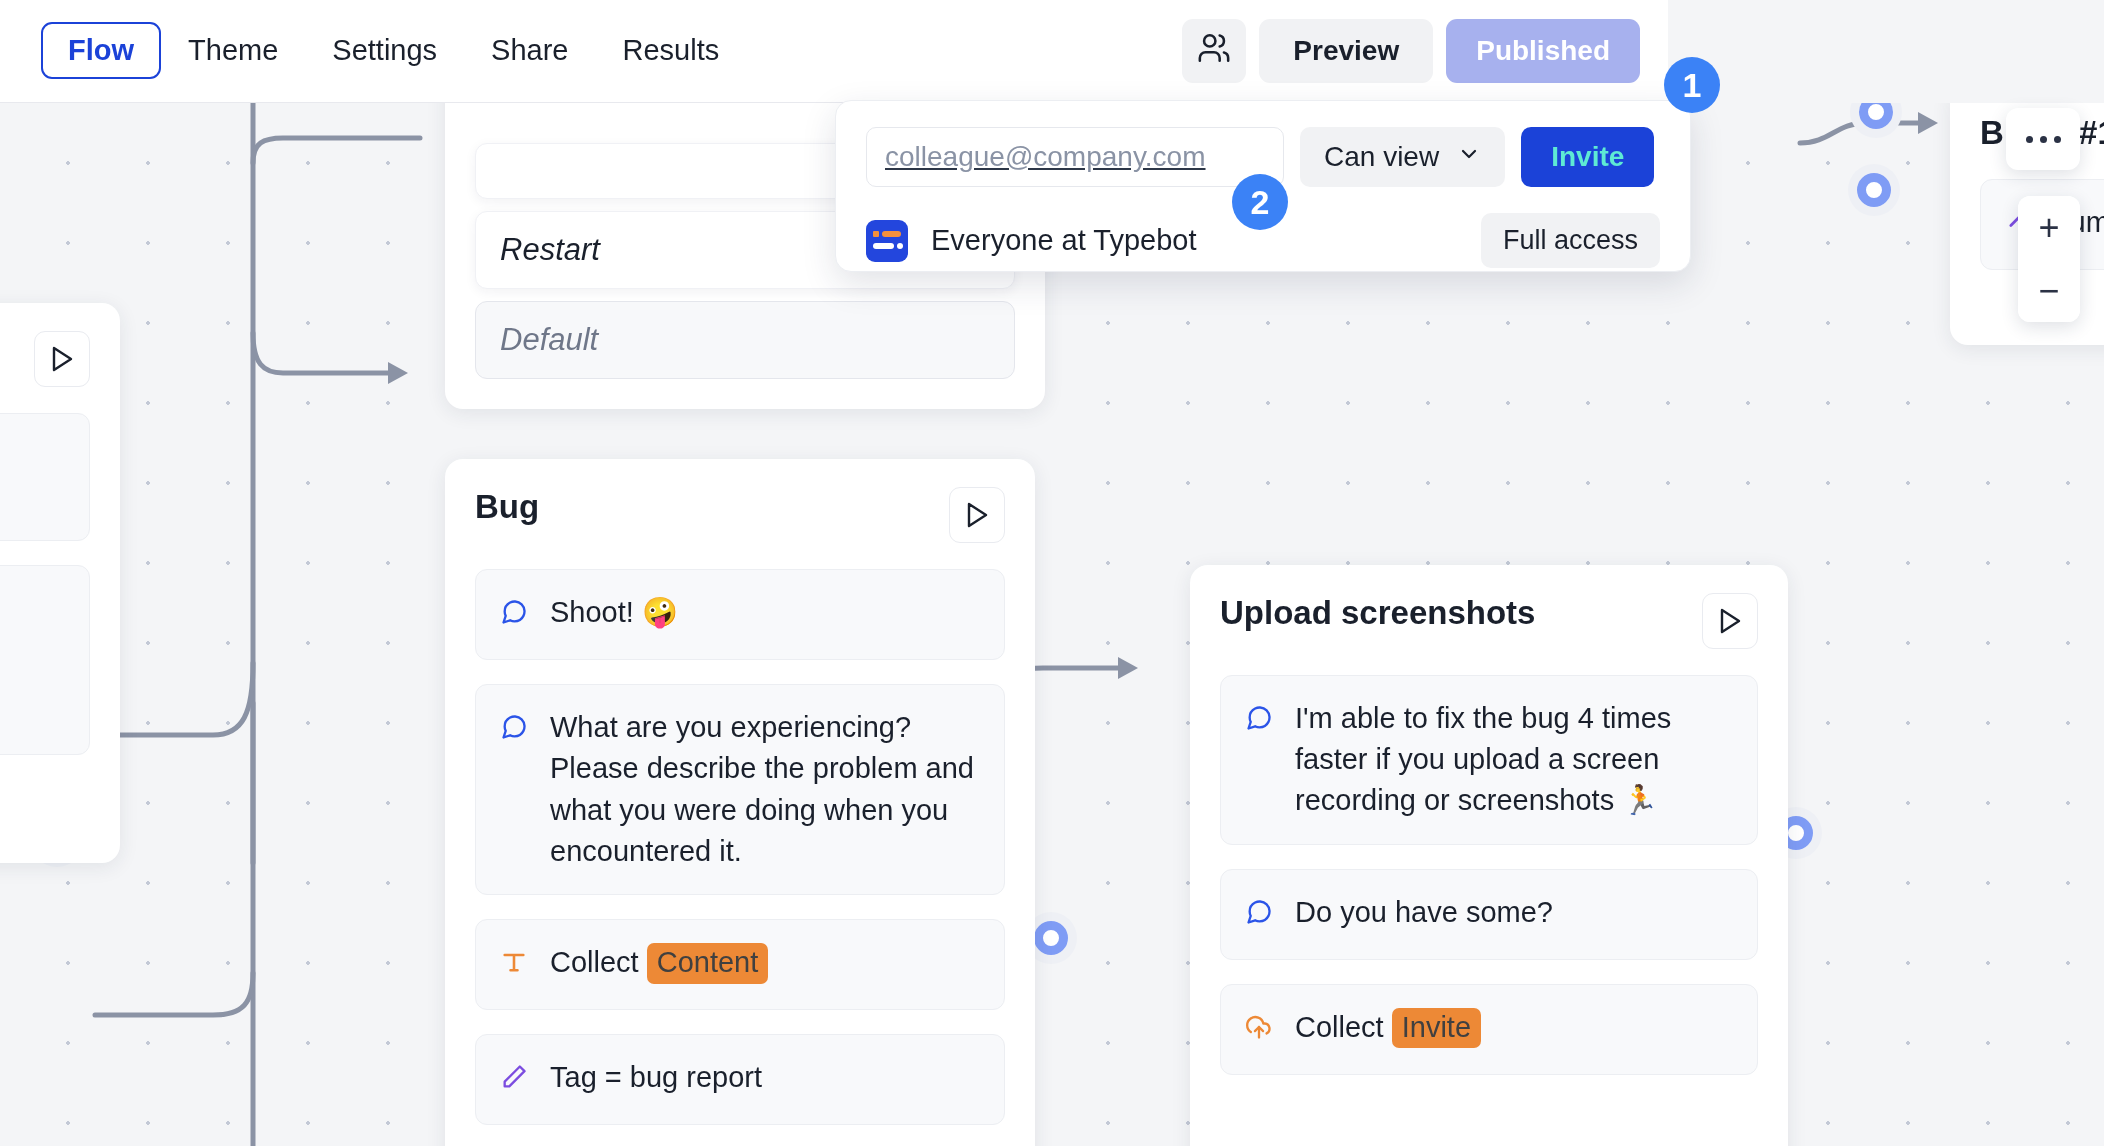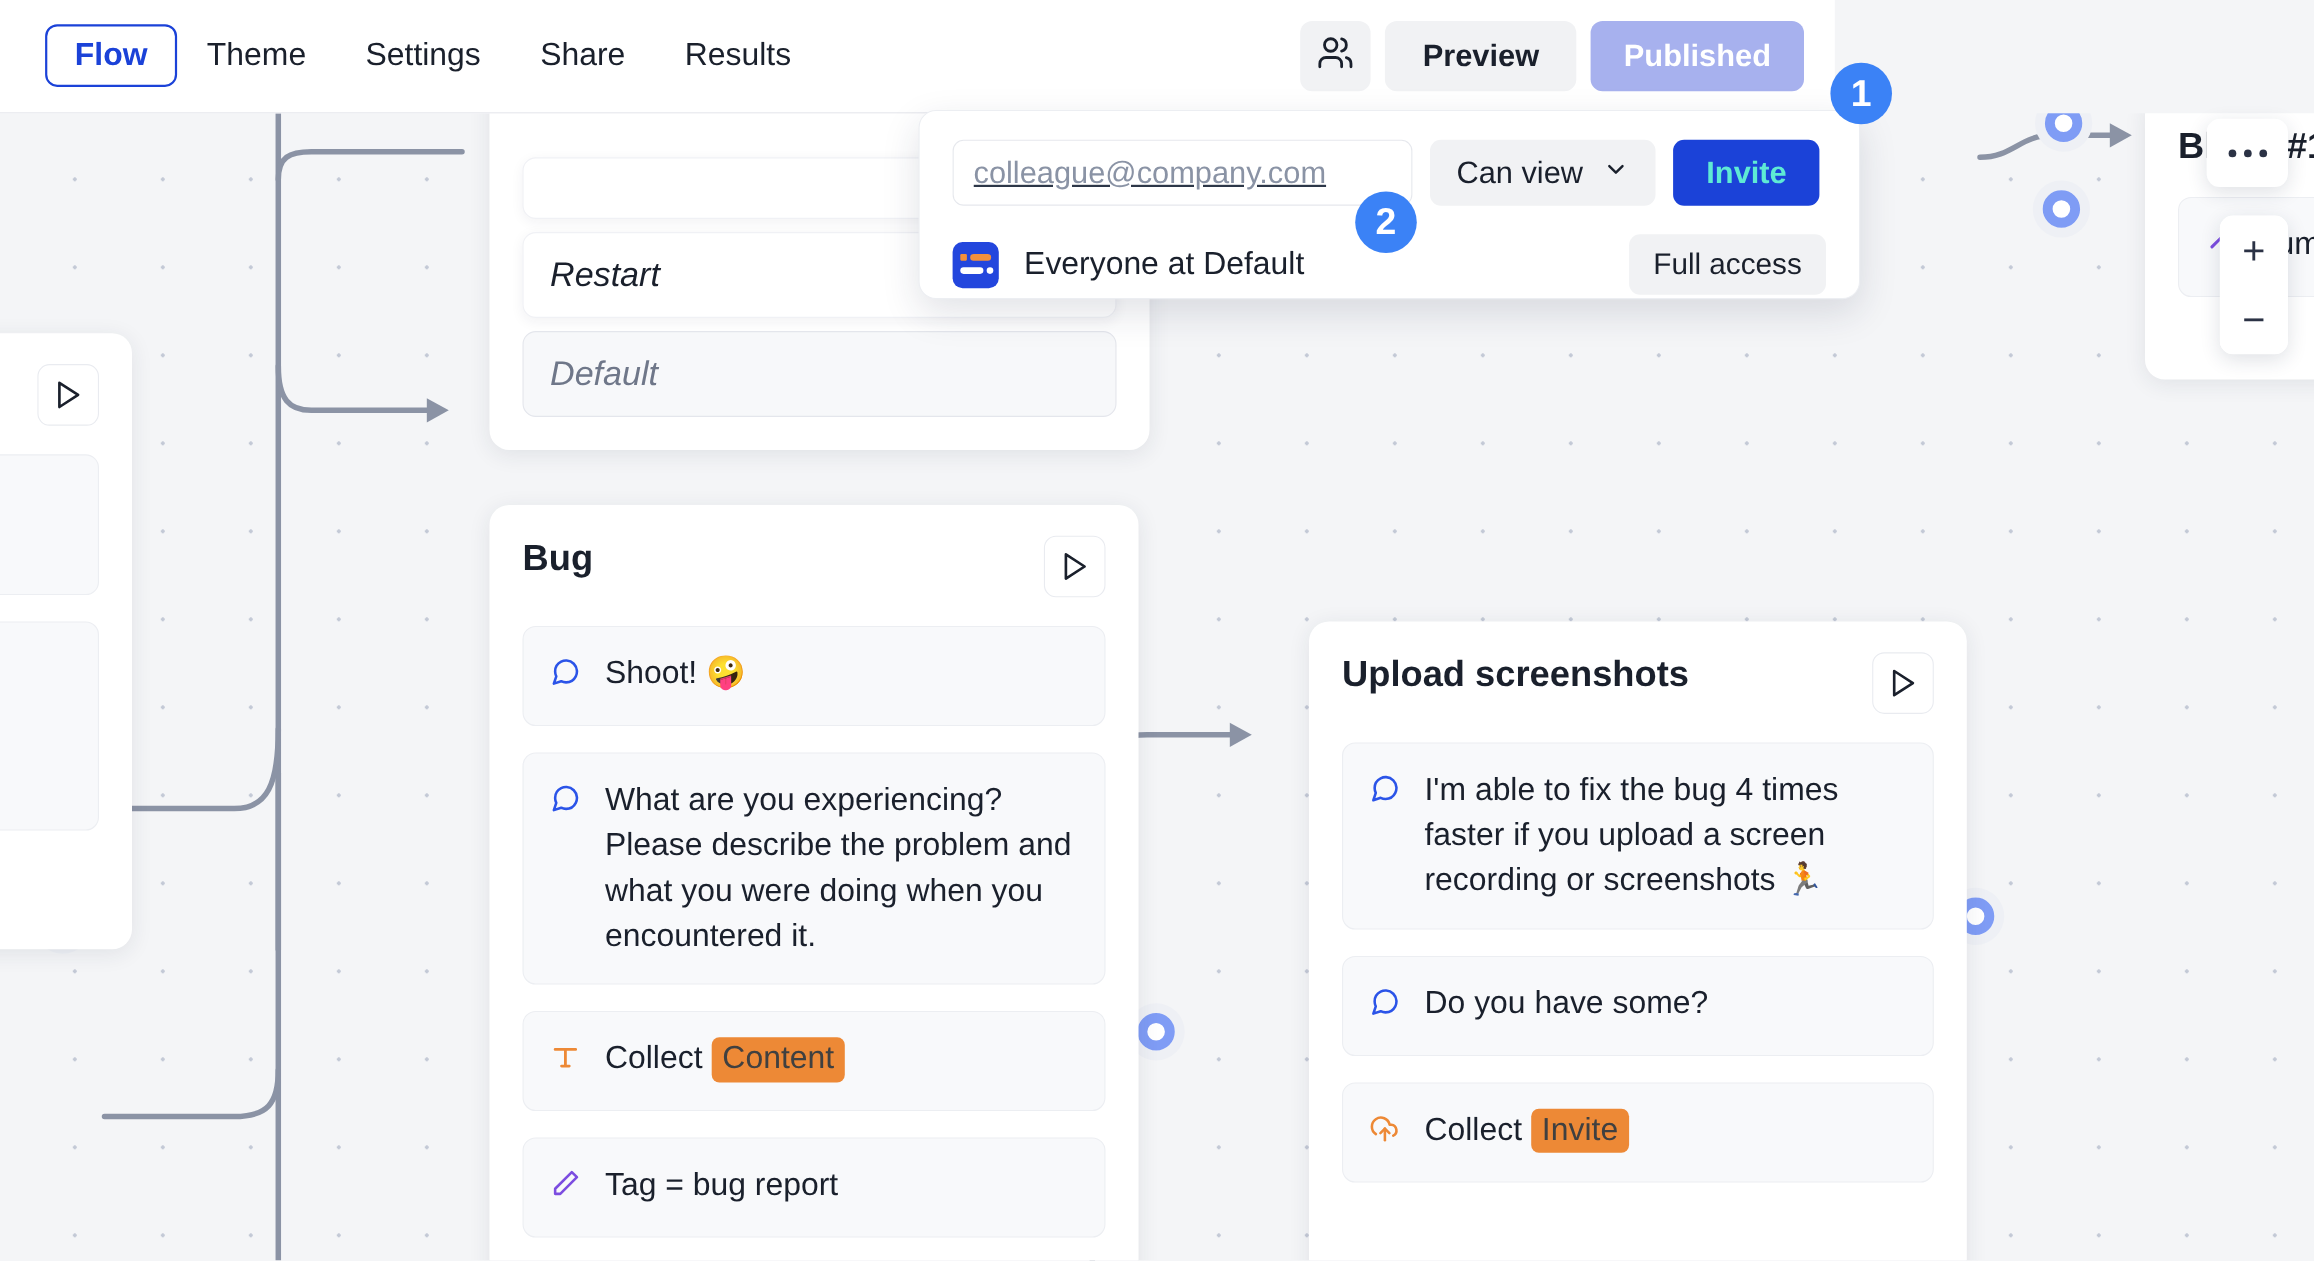--- a/index.html
+++ b/index.html
@@ -399,21 +399,21 @@
       <button class="invite-btn">Invite</button>
     </div>
 
     <div class="pop-row2">
       <div class="tb-logo">
         <span class="b1"></span>
           <span class="b2"></span>
           <span class="b3"></span>
           <span class="b4"></span>
       </div>
-      <div class="member-name">Everyone at Default</div>
+      <div class="member-name">Everyone at Typebot</div>
       <div class="full-access">Full access</div>
     </div>
   </div>
 
   <div class="step-badge" id="badge1">1</div>
   <div class="step-badge" id="badge2">2</div>
 
 </div>
 
 </body></html>

